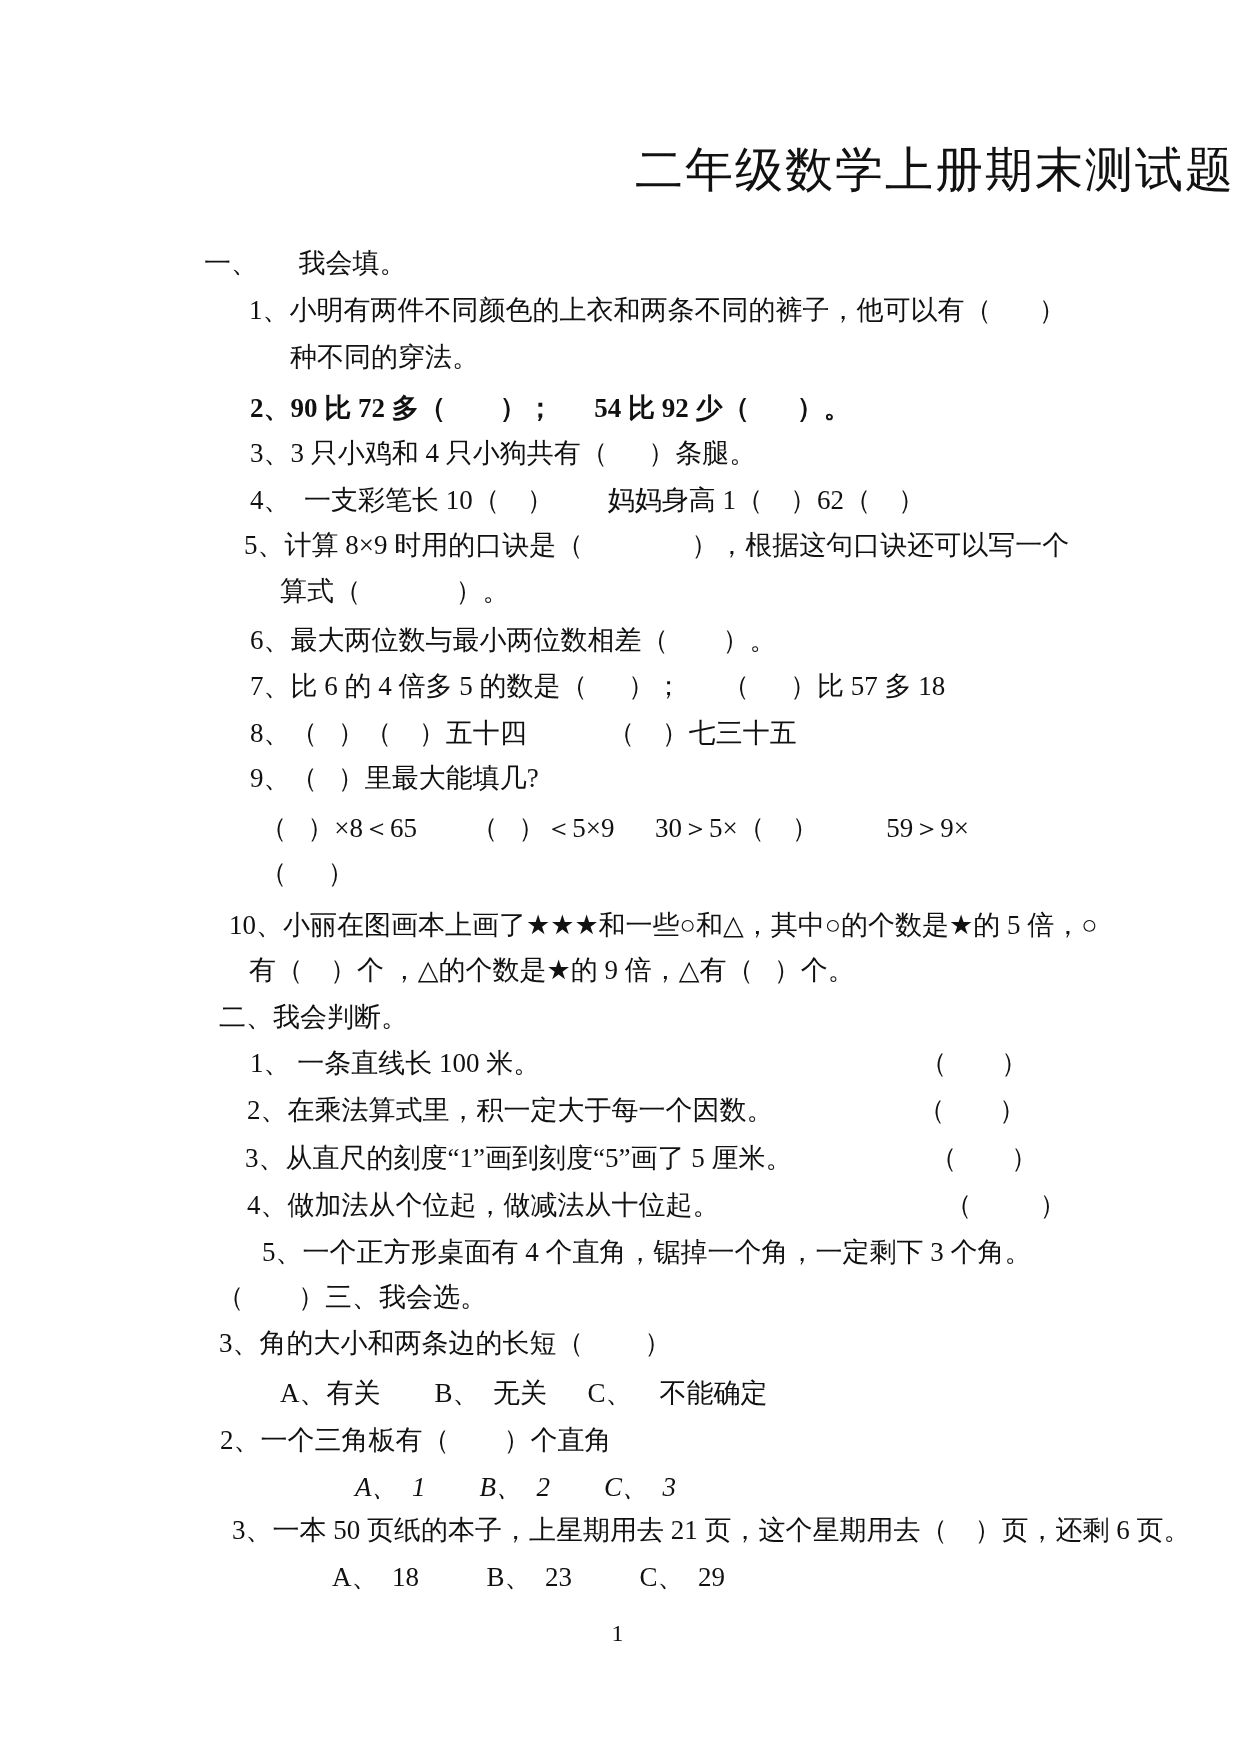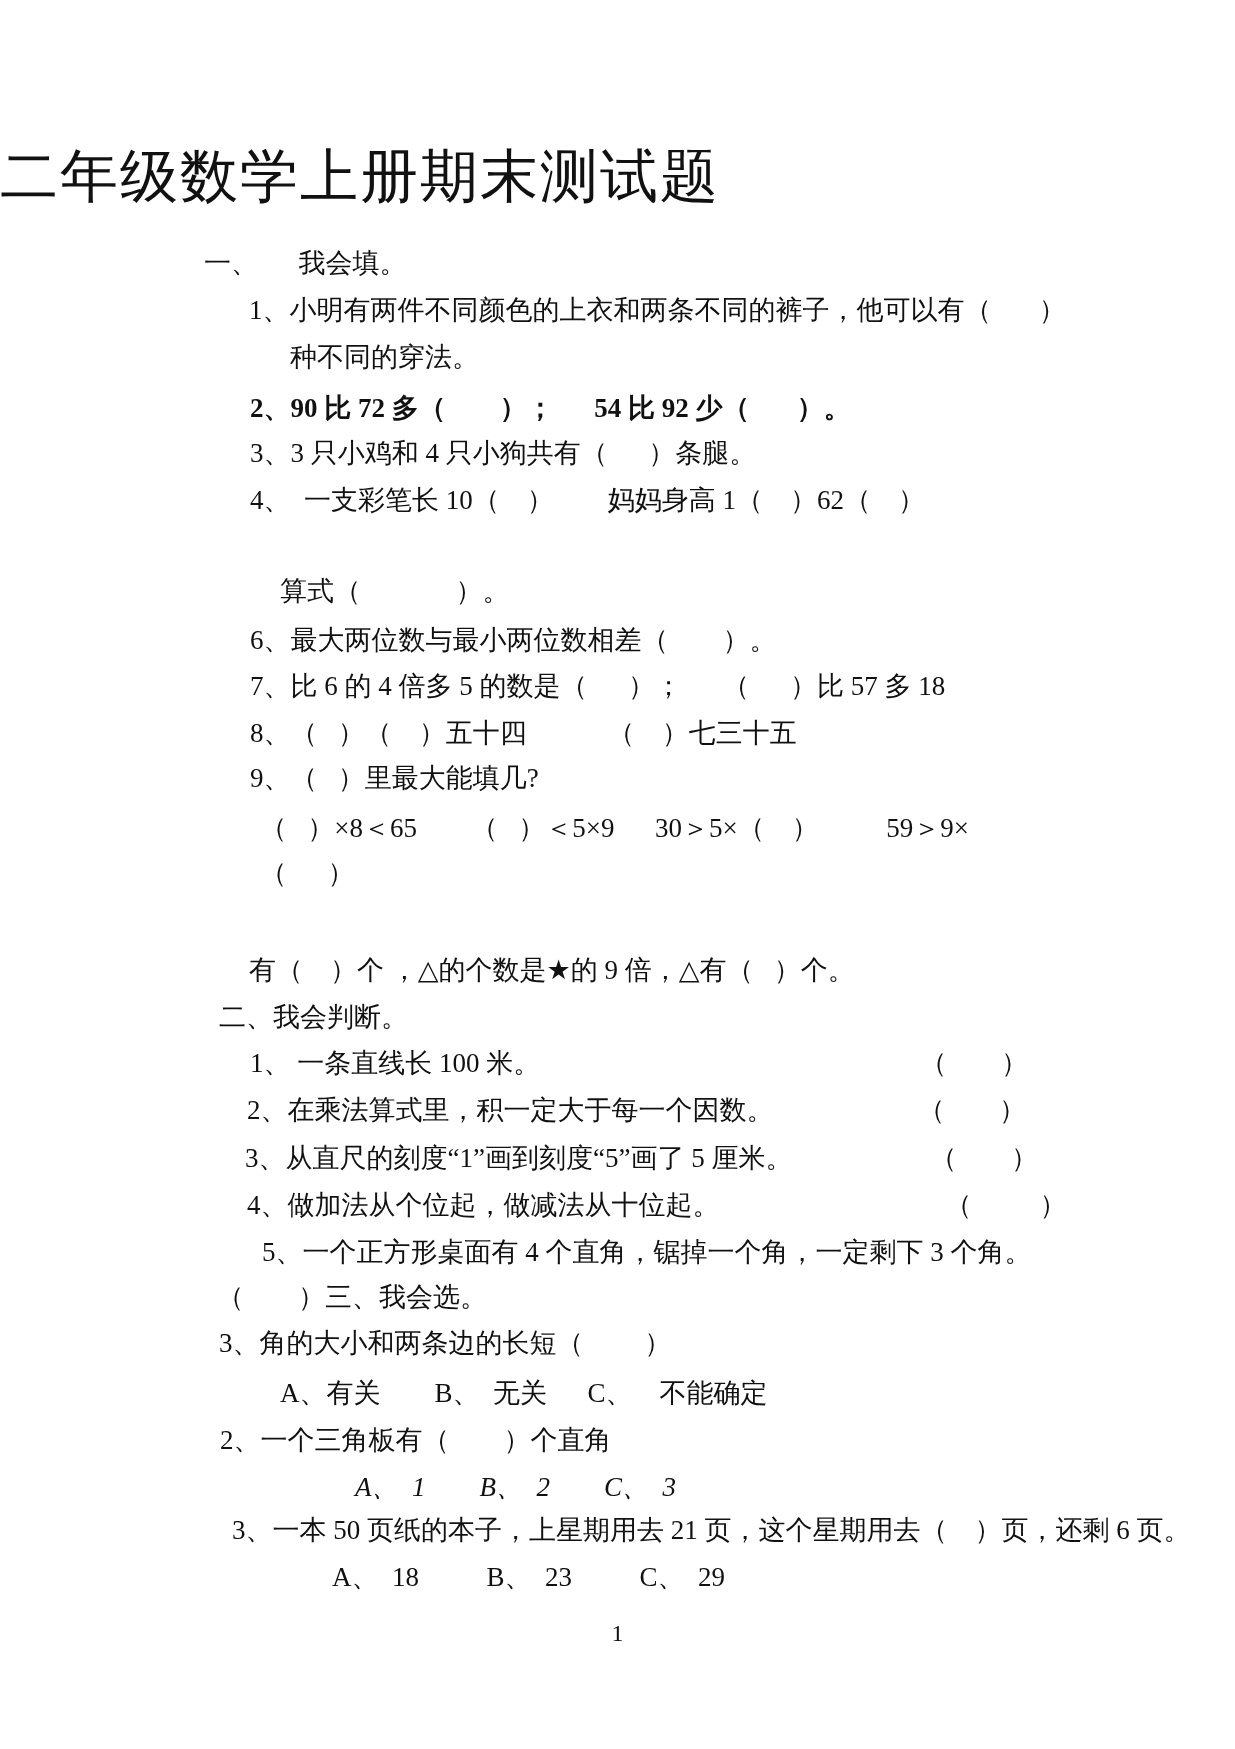--- a/index.html
+++ b/index.html
@@ -14,22 +14,22 @@
     background: #ffffff;
     color: #111111;
     font-family: "Liberation Serif", "DejaVu Serif", "DejaVu Sans", serif;
     overflow: hidden;
   }
   .doc-title {
     position: absolute;
     top: 138px;
     left: 0;
     width: 100%;
-    text-align: left;
-    font-size: 58px;
+    text-align: right;
+    font-size: 48px;
     font-weight: normal;
     letter-spacing: 2px;
     white-space: pre;
     margin: 0;
   }
   .t {
     position: absolute;
     font-size: 27px;
     line-height: 34px;
     white-space: pre;
@@ -52,27 +52,29 @@
 
   <h1 class="doc-title">二年级数学上册期末测试题</h1>
 
   <span class="t" style="left:187px; top:246px;">一、      我会填。</span>
 
   <span class="t" style="left:232px; top:293px;">1、小明有两件不同颜色的上衣和两条不同的裤子，他可以有（       ）</span>
   <span class="t" style="left:273px; top:340px;">种不同的穿法。</span>
   <span class="t" style="left:233px; top:391px;font-weight:bold;">2、90 比 72 多（        ）；      54 比 92 少（       ）。</span>
   <span class="t" style="left:233px; top:436px;">3、3 只小鸡和 4 只小狗共有（      ）条腿。</span>
   <span class="t" style="left:233px; top:483px;">4、  一支彩笔长 10（    ）        妈妈身高 1（    ）62（    ）</span>
+  <span class="t" style="left:227px; top:528px;">5、计算 8×9 时用的口诀是（                ），根据这句口诀还可以写一个</span>
   <span class="t" style="left:263px; top:574px;">算式（              ）。</span>
   <span class="t" style="left:233px; top:623px;">6、最大两位数与最小两位数相差（        ）。</span>
   <span class="t" style="left:233px; top:669px;">7、比 6 的 4 倍多 5 的数是（      ）；      （      ）比 57 多 18</span>
   <span class="t" style="left:233px; top:716px;">8、（   ）（    ）五十四            （    ）七三十五</span>
   <span class="t" style="left:233px; top:761px;">9、（   ）里最大能填几?</span>
   <span class="t" style="left:243px; top:811px;">（   ）×8＜65        （   ）＜5×9      30＞5×（    ）          59＞9×</span>
   <span class="t" style="left:243px; top:856px;">（      ）</span>
+  <span class="t" style="left:212px; top:908px;">10、小丽在图画本上画了★★★和一些○和△，其中○的个数是★的 5 倍，○</span>
   <span class="t" style="left:232px; top:953px;">有（    ）个 ，△的个数是★的 9 倍，△有（   ）个。</span>
 
   <span class="t" style="left:202px; top:1000px;">二、我会判断。</span>
 
   <span class="t" style="left:233px; top:1046px;">1、 一条直线长 100 米。</span>
   <span class="t" style="left:903px; top:1046px;">（        ）</span>
 
   <span class="t" style="left:230px; top:1093px;">2、在乘法算式里，积一定大于每一个因数。</span>
   <span class="t" style="left:901px; top:1093px;">（        ）</span>
 

